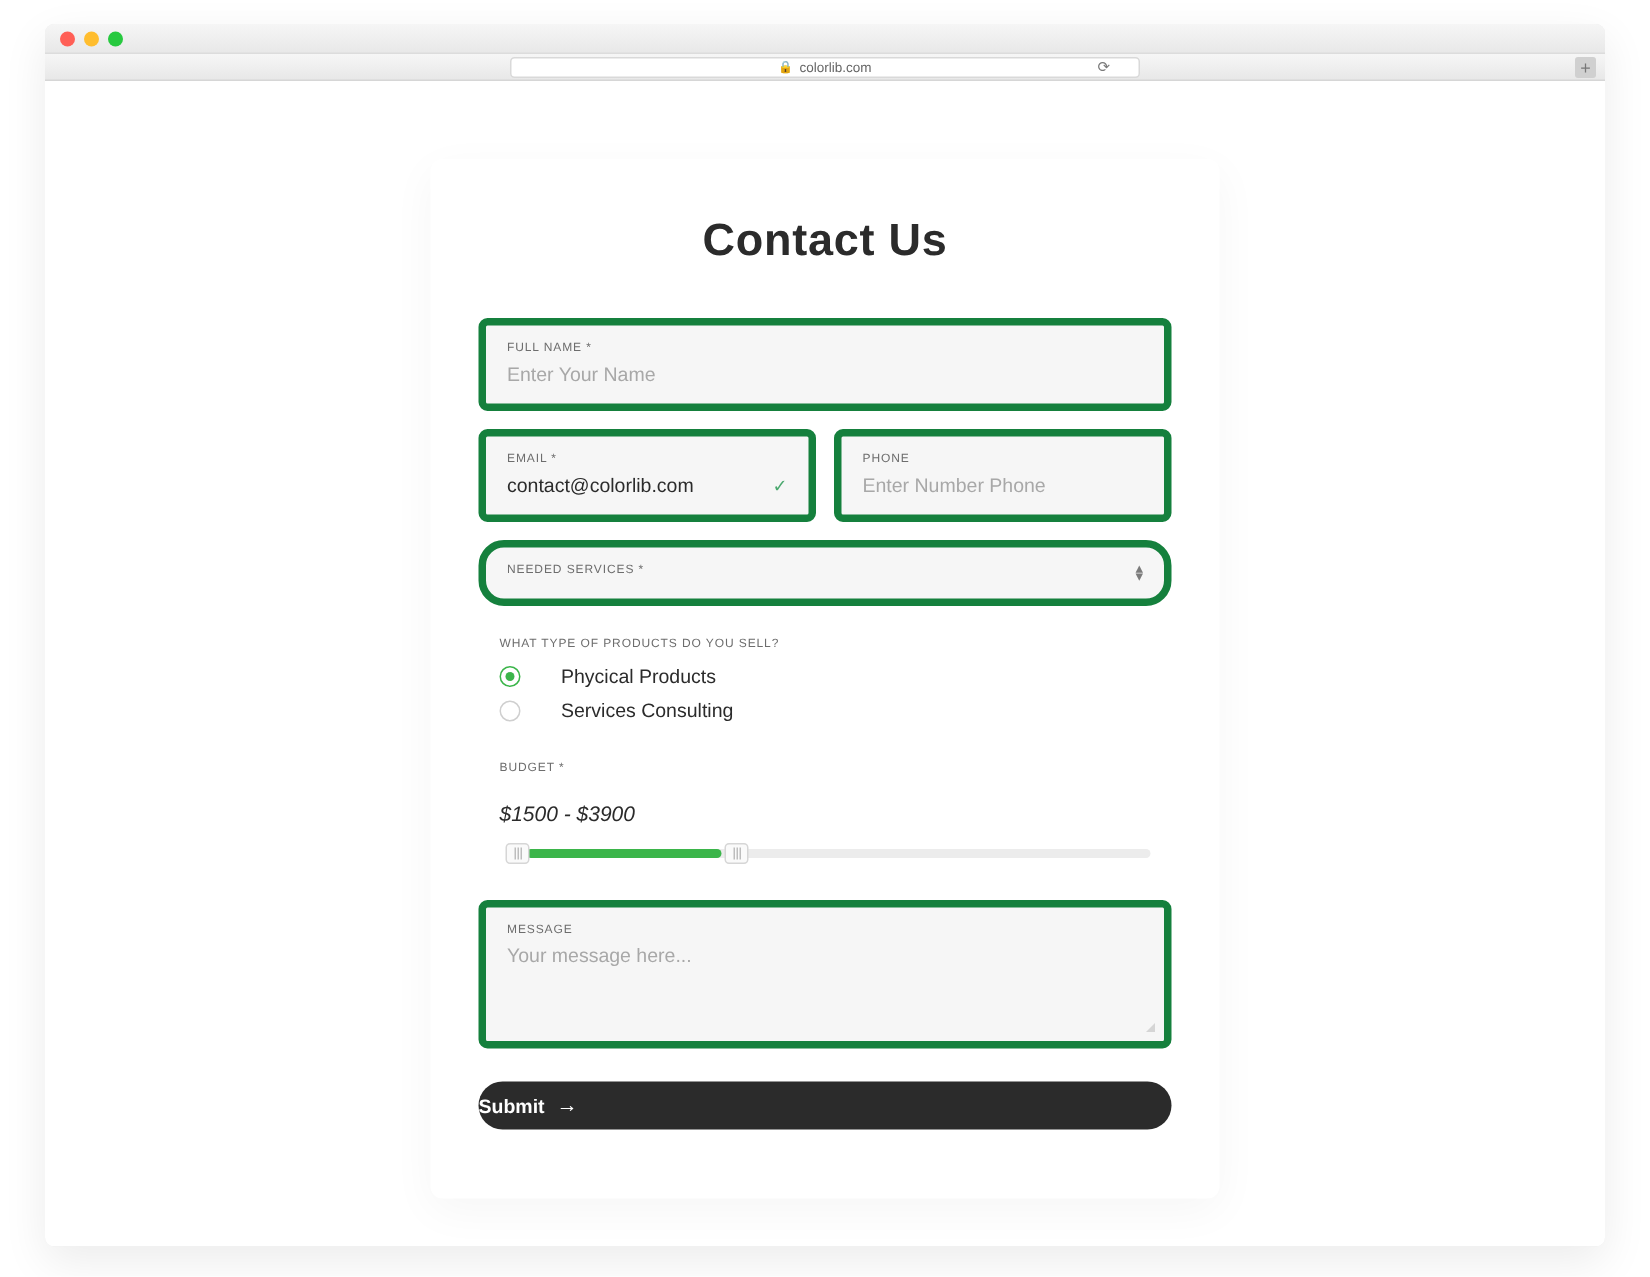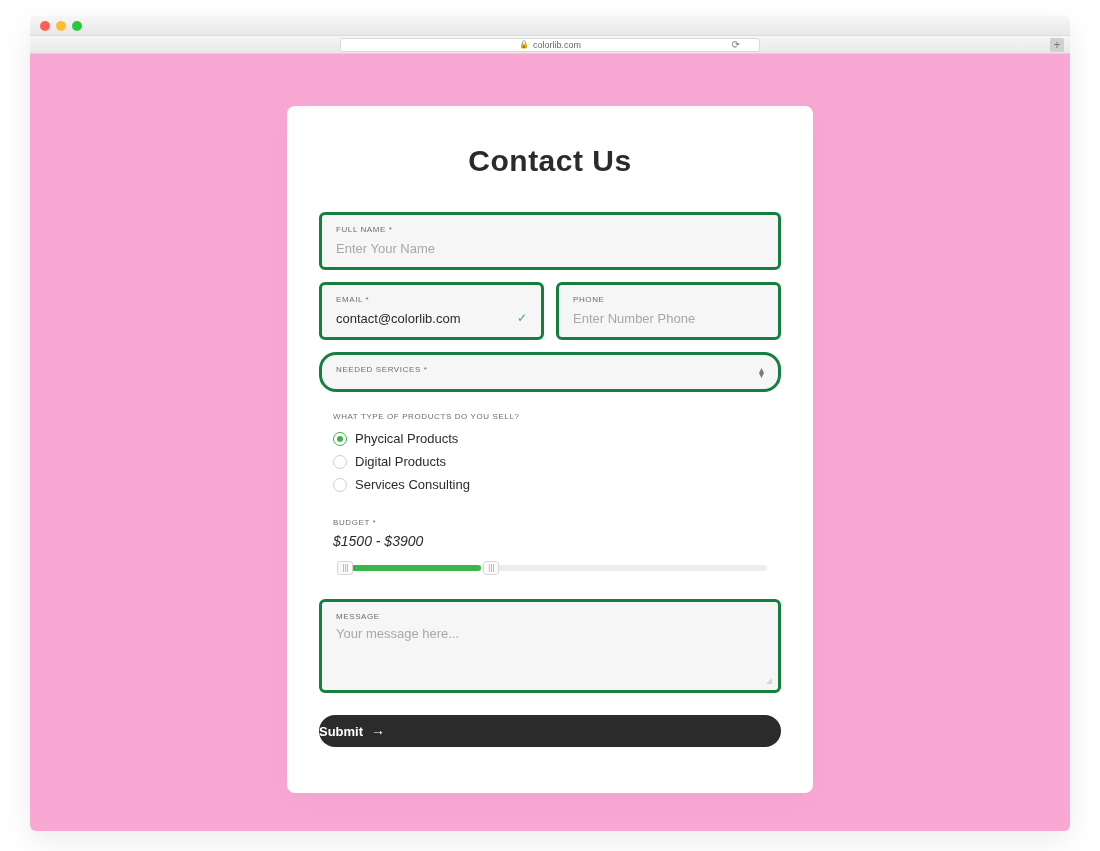--- a/index.html
+++ b/index.html
@@ -18,55 +18,55 @@
 .dot { width:10px; height:10px; border-radius:50%; }
 .dot.red{background:#ff5f56}
 .dot.yellow{background:#ffbd2e}
 .dot.green{background:#27c93f}
 .addr-wrap { background:linear-gradient(#f6f6f6,#e8e8e8); height:18px; display:flex; align-items:center; justify-content:center; border-bottom:1px solid #d6d6d6; position:relative;}
 .addr { width:420px; height:14px; background:#fff; border:1px solid #d9d9d9; border-radius:3px; font-size:9px; color:#666; display:flex; align-items:center; justify-content:center; gap:4px; }
 .addr .lock{font-size:8px; color:#7a7a7a}
 .reload { position:absolute; right:330px; font-size:10px; color:#7a7a7a; }
 .plus-tab { position:absolute; right:6px; top:2px; width:14px; height:14px; background:#d0d0d0; display:flex; align-items:center; justify-content:center; font-size:12px; color:#777; border-radius:2px;}
 
-.viewport { position:absolute; left:0; right:0; top:38px; bottom:0; background:#f9a8d4; }
+.viewport { position:absolute; left:0; right:0; top:38px; bottom:0; background:#ffffff; }
 
 .card {
   width: 526px; margin: 52px auto 0; background:#fff; border-radius:8px;
   padding: 38px 32px 46px; box-shadow: 0 8px 30px rgba(0,0,0,.04);
 }
 
 .title { text-align:center; font-size:30px; font-weight:800; color:#2b2b2b; letter-spacing:.5px; margin-bottom:34px; }
 
-.field { background:#f6f6f6; border:3px solid #15803d; border-radius:6px; padding:10px 14px 10px; margin-bottom:12px; position:relative; }
+.field { background:#f6f6f6; border:5px solid #15803d; border-radius:6px; padding:10px 14px 10px; margin-bottom:12px; position:relative; }
 .label { font-size:8px; letter-spacing:.6px; color:#6d6d6d; text-transform:uppercase; display:block; margin-bottom:5px;}
 .field input, .field select, .field textarea {
   width:100%; border:none; background:transparent; outline:none; font-size:13px; color:#2b2b2b;
   font-family:inherit;
 }
 .field input::placeholder, .field textarea::placeholder { color:#a8a8a8; }
 
 .row2 { display:flex; gap:12px; margin-bottom:12px;}
 .row2 .field{flex:1; margin-bottom:0;}
 
 .check-icon { position:absolute; right:14px; bottom:12px; color:#4aa86e; font-size:12px; }
 
 .select-wrap { position:relative;border-radius:17px; }
 .select-caret { position:absolute; right:14px; top:50%; transform:translateY(-50%); font-size:10px; color:#7b7b7b; display:flex; flex-direction:column; line-height:5px;}
 
 .section { padding: 8px 14px 0; }
 .section .label{margin-bottom:10px;}
-.radio-row { display:flex; align-items:center; gap:8px; font-size:13px; color:#2b2b2b; margin-bottom:8px; }
+.radio-row { display:flex; align-items:center; gap:27px; font-size:13px; color:#2b2b2b; margin-bottom:8px; }
 .radio { width:14px; height:14px; border:1.5px solid #3bb54a; border-radius:50%; display:inline-flex; align-items:center; justify-content:center; cursor:pointer;}
 .radio.inactive{border-color:#cfcfcf;}
 .radio .dotfill{ width:6px; height:6px; background:#3bb54a; border-radius:50%; display:none;}
 .radio.selected .dotfill{display:block;}
 
 .budget { padding:18px 14px 0; }
-.budget .label{margin-bottom:6px;}
+.budget .label{margin-bottom:18px;}
 .budget-val { font-size:14px; color:#2b2b2b; margin-bottom:10px;font-style:italic;}
 
 .slider { position:relative; height:16px; }
 .track { position:absolute; left:6px; right:0; top:6px; height:6px; background:#ececec; border-radius:3px;}
 .fill { position:absolute; left:18px; width:130px; top:6px; height:6px; background:#3bb54a; border-radius:3px;}
 .handle { position:absolute; top:2px; width:16px; height:14px; background:#fafafa; border:1px solid #d6d6d6; border-radius:3px; display:flex; align-items:center; justify-content:center; gap:1px; cursor:grab;}
 .handle::before,.handle::after{content:"";width:1px;height:8px;background:#bdbdbd;display:block;}
 .handle span{width:1px;height:8px;background:#bdbdbd;}
 .h1{left:4px;} .h2{left:150px;}
 
@@ -131,24 +131,20 @@
         <div class="section">
           <span class="label">WHAT TYPE OF PRODUCTS DO YOU SELL?</span>
           <div class="radio-row">
             <span class="radio selected">
                 <span class="dotfill"></span>
               </span>
             <span>Phycical Products</span>
           </div>
           <div class="radio-row">
             <span class="radio inactive"></span>
-            <span>Digital Products</span>
-          </div>
-          <div class="radio-row">
-            <span class="radio inactive"></span>
             <span>Services Consulting</span>
           </div>
         </div>
 
         <div class="budget">
           <span class="label">BUDGET *</span>
           <div class="budget-val">$1500 - $3900</div>
           <div class="slider">
             <div class="track"></div>
             <div class="fill"></div>

